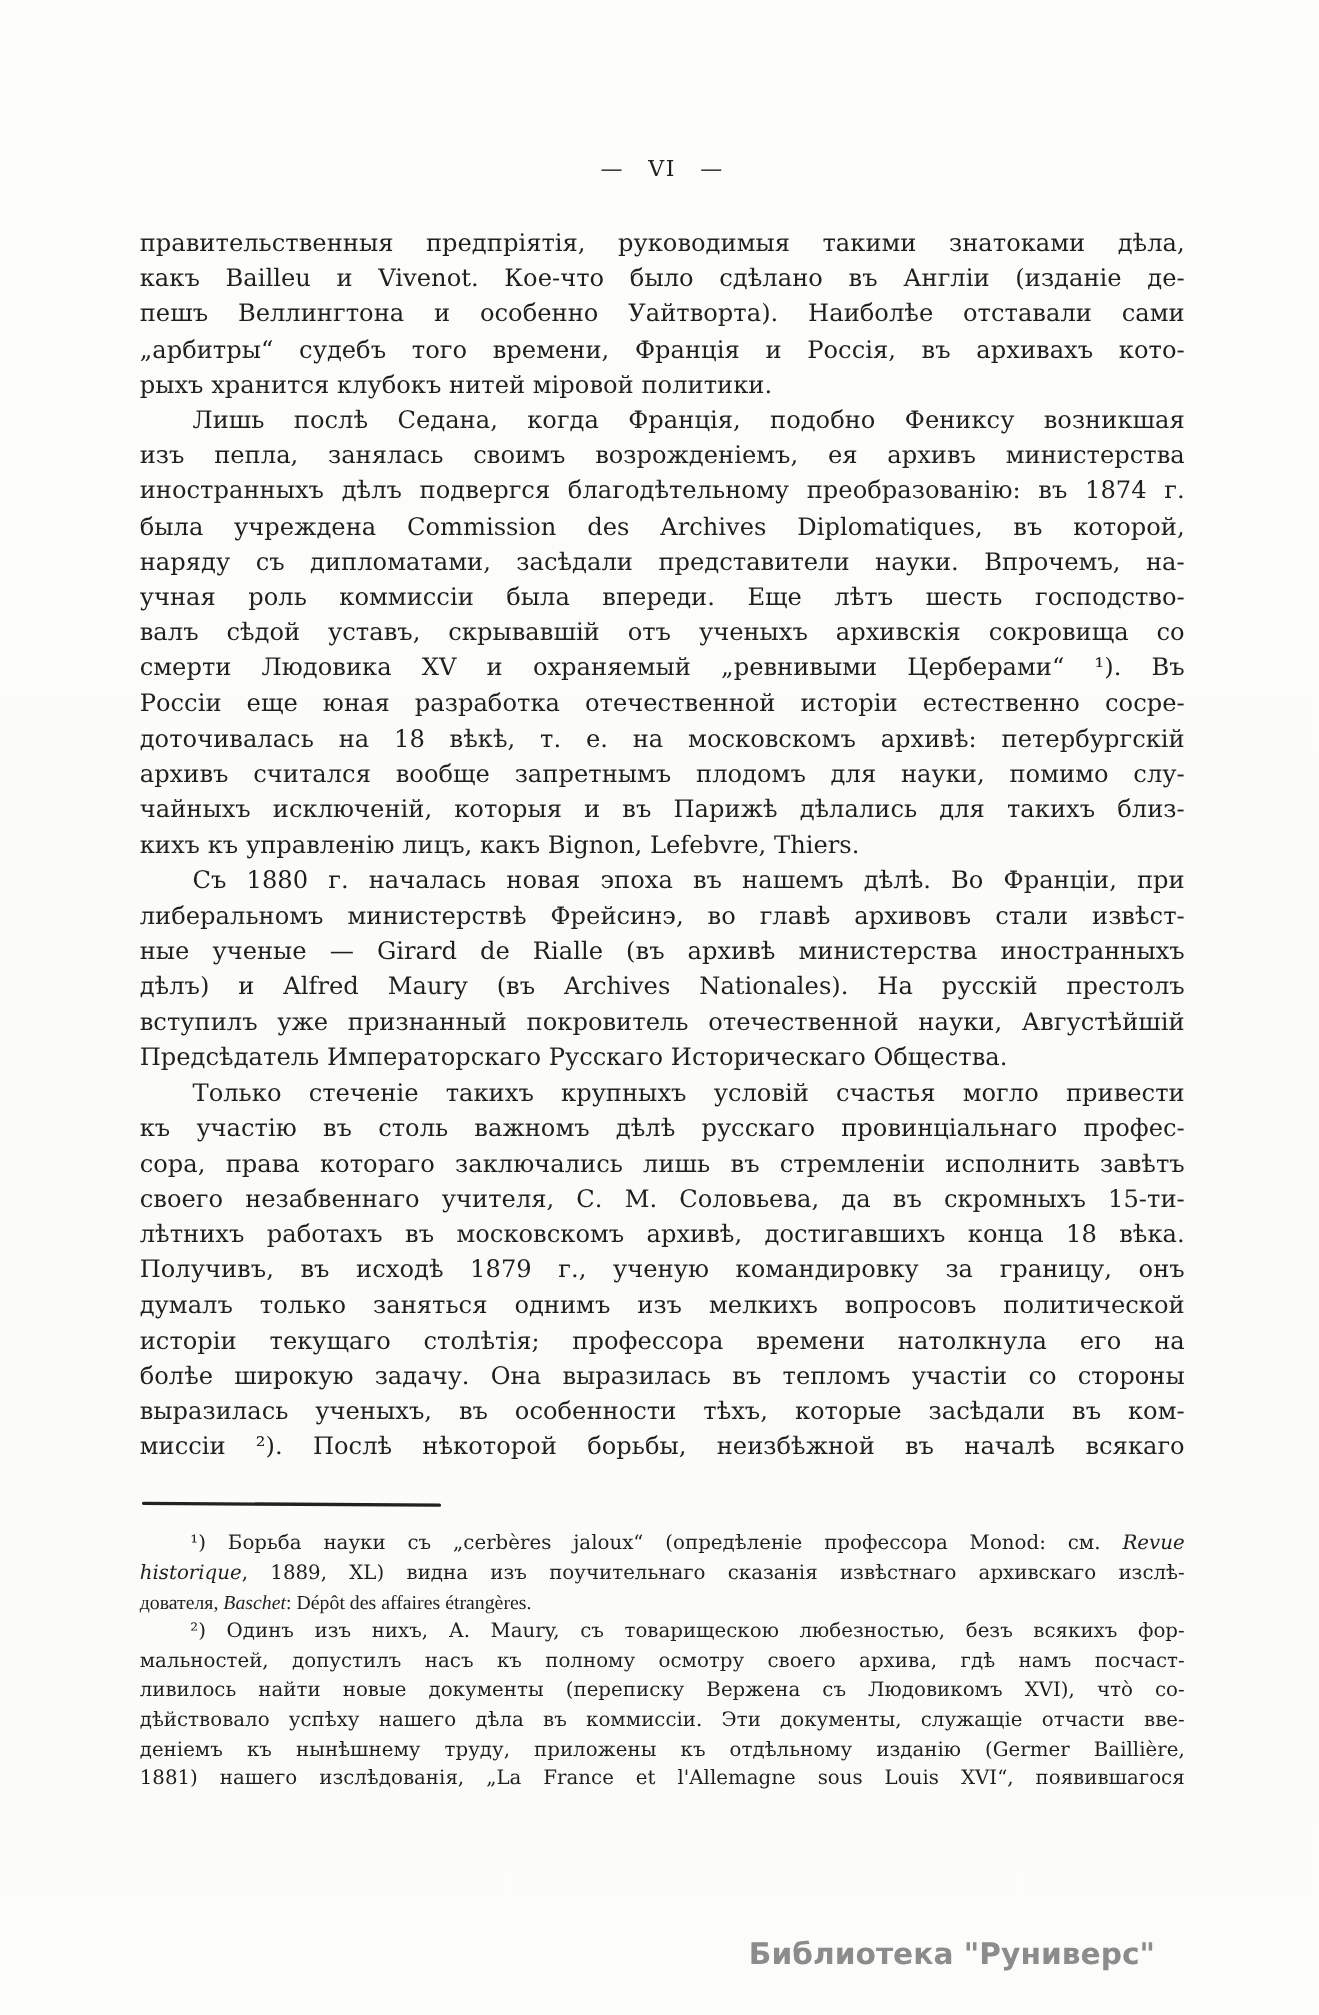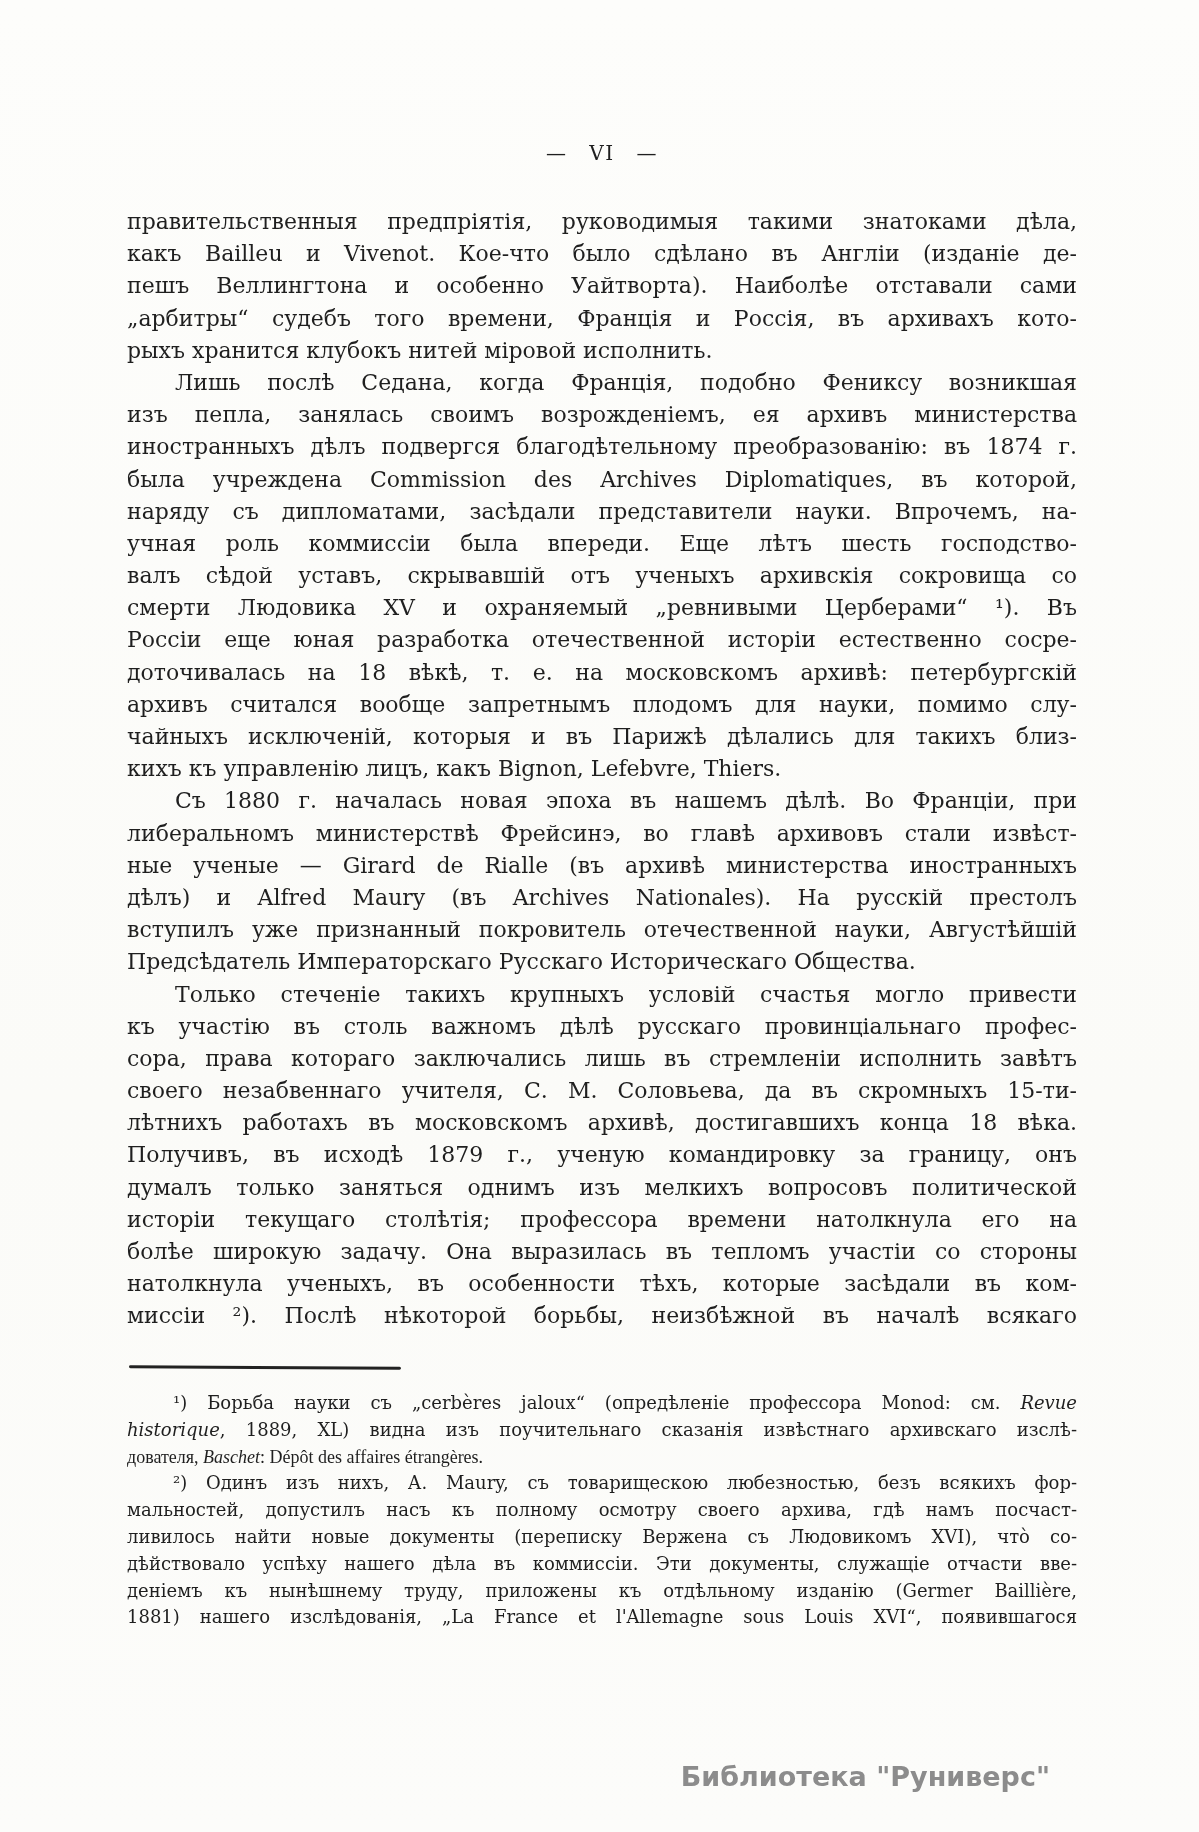--- a/index.html
+++ b/index.html
@@ -51,21 +51,21 @@
 
 <div class="page" style="color: rgb(31, 31, 31);">
   <div class="header">— VI —</div>
 
   <div class="body-text">
       <div>
         <div class="tline">правительственныя предпріятія, руководимыя такими знатоками дѣла,</div>
         <div class="tline">какъ Bailleu и Vivenot. Кое-что было сдѣлано въ Англіи (изданіе де-</div>
         <div class="tline">пешъ Веллингтона и особенно Уайтворта). Наиболѣе отставали сами</div>
         <div class="tline">„арбитры“ судебъ того времени, Франція и Россія, въ архивахъ кото-</div>
-        <div class="tline lastline">рыхъ хранится клубокъ нитей міровой исполнить.</div>
+        <div class="tline lastline">рыхъ хранится клубокъ нитей міровой политики.</div>
       </div>
       <div>
         <div class="tline firstline">Лишь послѣ Седана, когда Франція, подобно Фениксу возникшая</div>
         <div class="tline">изъ пепла, занялась своимъ возрожденіемъ, ея архивъ министерства</div>
         <div class="tline">иностранныхъ дѣлъ подвергся благодѣтельному преобразованію: въ 1874 г.</div>
         <div class="tline">была учреждена Commission des Archives Diplomatiques, въ которой,</div>
         <div class="tline">наряду съ дипломатами, засѣдали представители науки. Впрочемъ, на-</div>
         <div class="tline">учная роль коммиссіи была впереди. Еще лѣтъ шесть господство-</div>
         <div class="tline">валъ сѣдой уставъ, скрывавшій отъ ученыхъ архивскія сокровища со</div>
         <div class="tline">смерти Людовика XV и охраняемый „ревнивыми Церберами“ ¹). Въ</div>
@@ -86,21 +86,21 @@
       <div>
         <div class="tline firstline">Только стеченіе такихъ крупныхъ условій счастья могло привести</div>
         <div class="tline">къ участію въ столь важномъ дѣлѣ русскаго провинціальнаго профес-</div>
         <div class="tline">сора, права котораго заключались лишь въ стремленіи исполнить завѣтъ</div>
         <div class="tline">своего незабвеннаго учителя, С. М. Соловьева, да въ скромныхъ 15-ти-</div>
         <div class="tline">лѣтнихъ работахъ въ московскомъ архивѣ, достигавшихъ конца 18 вѣка.</div>
         <div class="tline">Получивъ, въ исходѣ 1879 г., ученую командировку за границу, онъ</div>
         <div class="tline">думалъ только заняться однимъ изъ мелкихъ вопросовъ политической</div>
         <div class="tline">исторіи текущаго столѣтія; профессора времени натолкнула его на</div>
         <div class="tline">болѣе широкую задачу. Она выразилась въ тепломъ участіи со стороны</div>
-        <div class="tline">натолкнула ученыхъ, въ особенности тѣхъ, которые засѣдали въ ком-</div>
+        <div class="tline">выразилась ученыхъ, въ особенности тѣхъ, которые засѣдали въ ком-</div>
         <div class="tline">миссіи ²). Послѣ нѣкоторой борьбы, неизбѣжной въ началѣ всякаго</div>
       </div>
     </div>
 
   <div class="footnote-rule"></div>
 
   <div class="footnotes">
       <div>
         <div class="fline firstline">¹) Борьба науки съ „cerbères jaloux“ (опредѣленіе профессора Monod: см. <i>Revue</i></div>
         <div class="fline"><i>historique</i>, 1889, XL) видна изъ поучительнаго сказанія извѣстнаго архивскаго изслѣ-</div>

